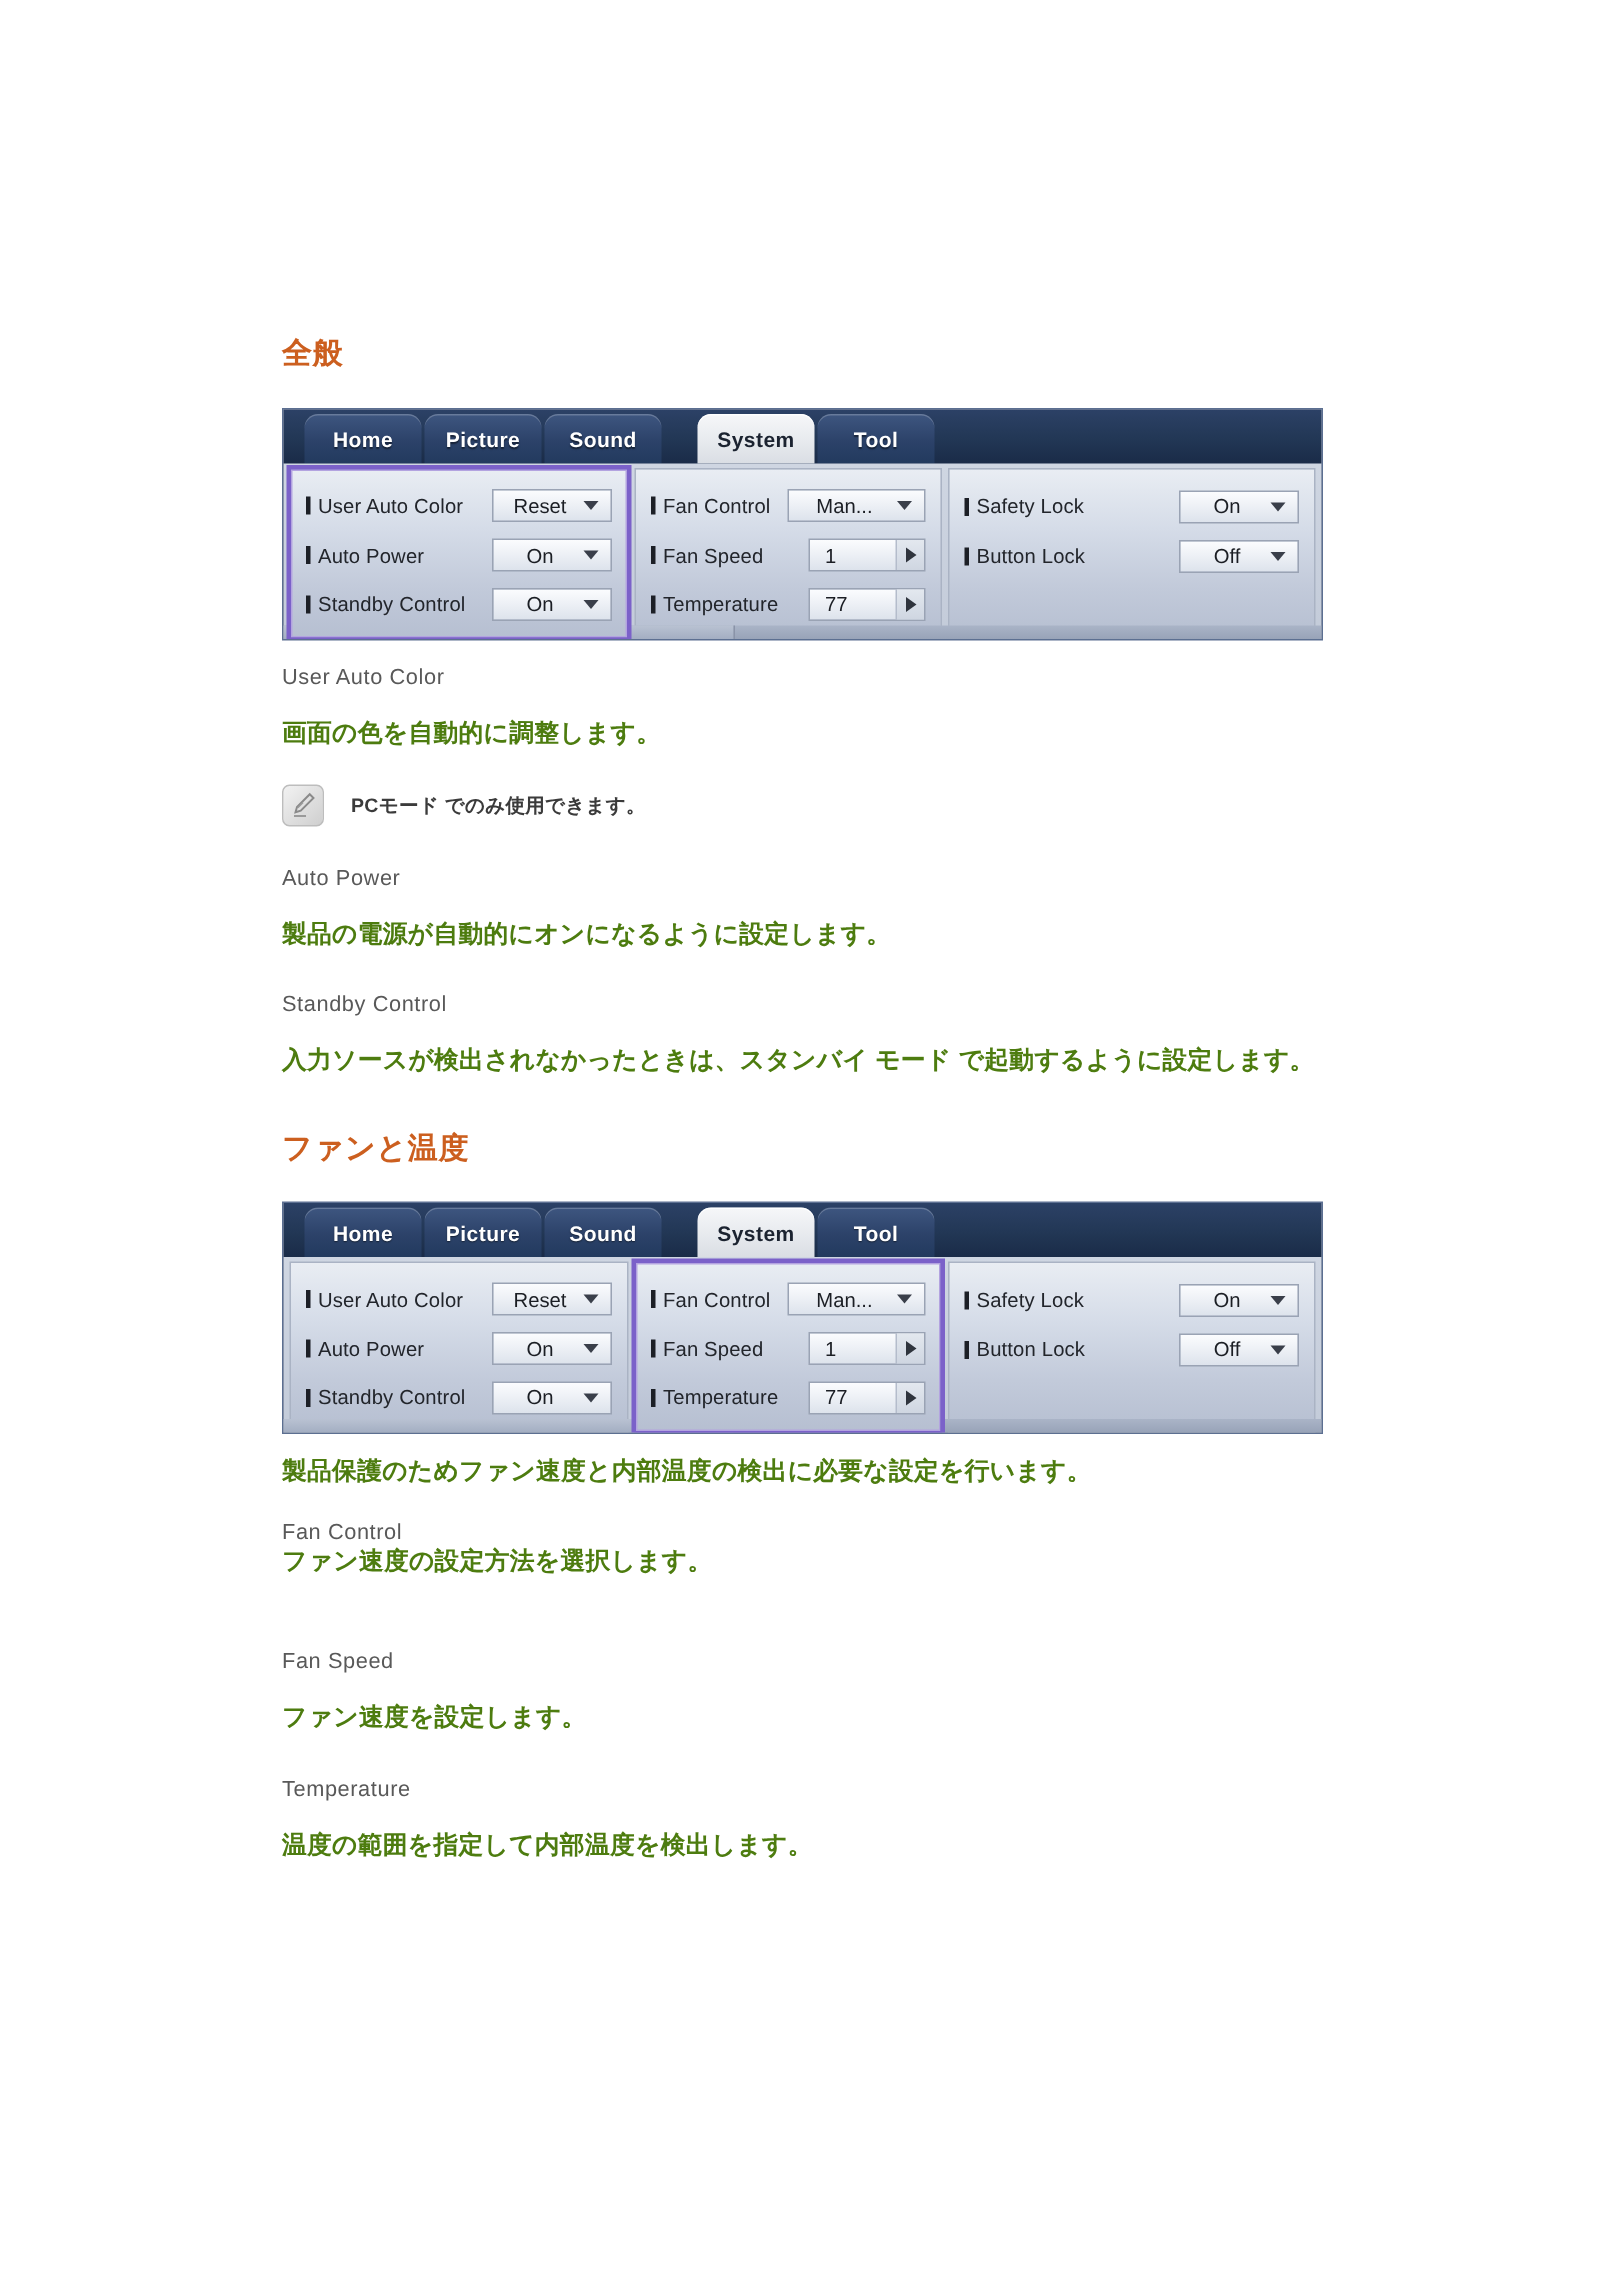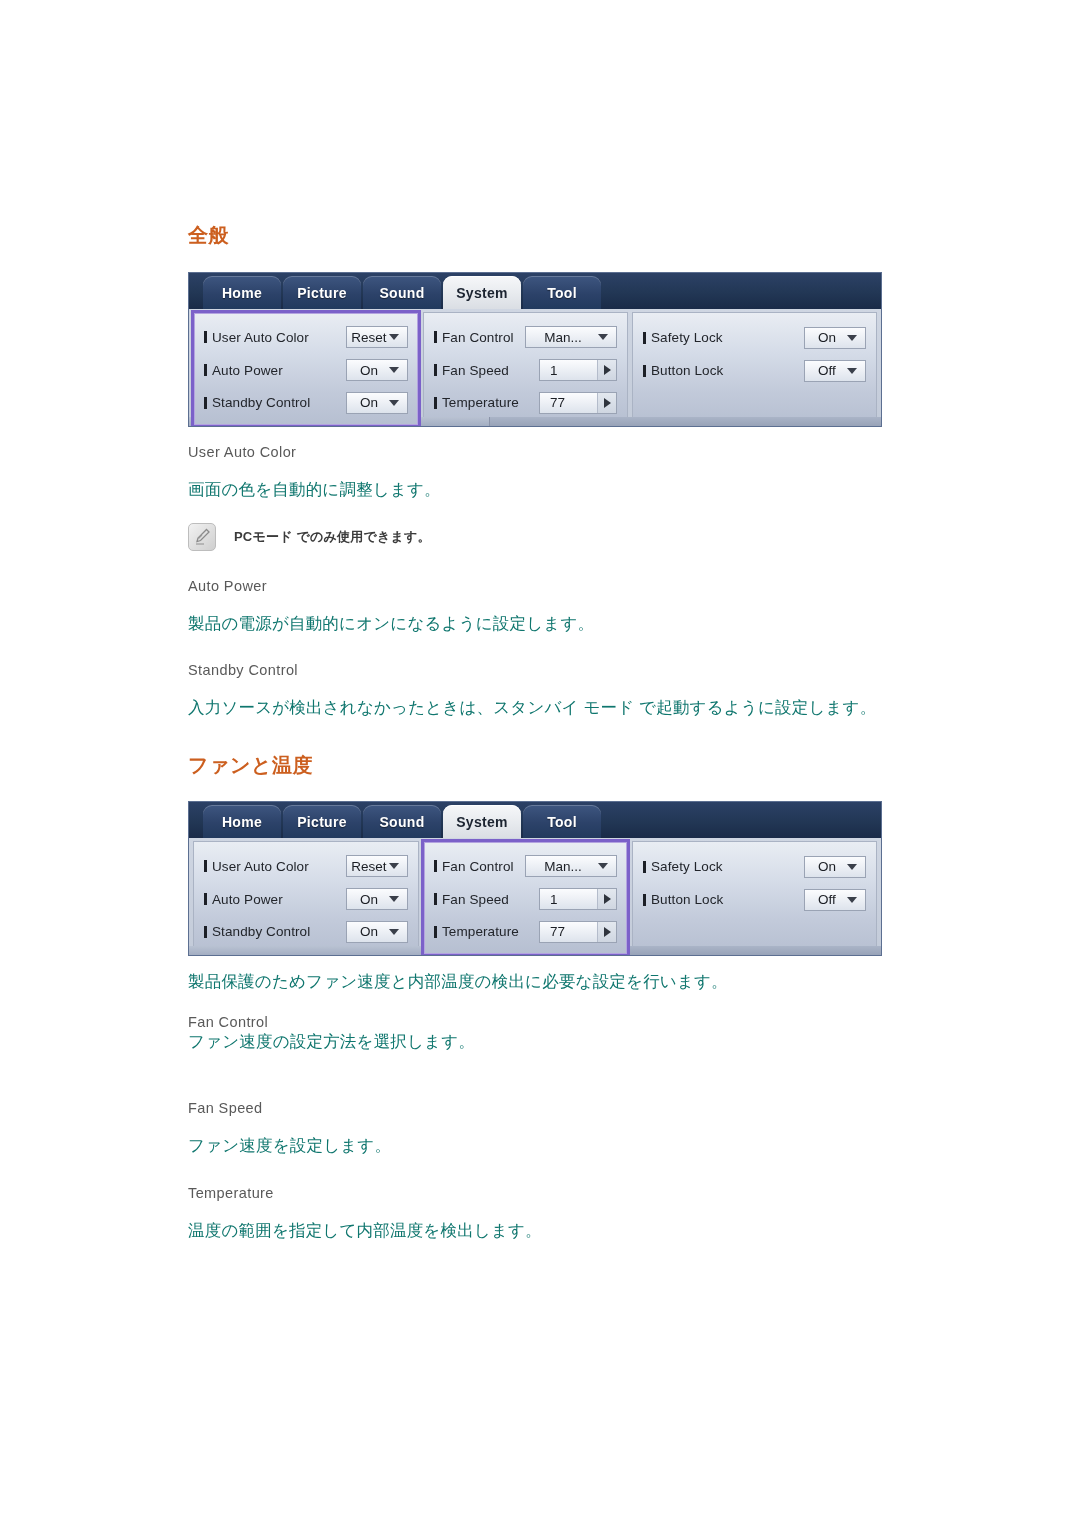--- a/index.html
+++ b/index.html
@@ -41,23 +41,24 @@
 
   .sub-heading {
     font-size: 14.5px;
     color: #595959;
     letter-spacing: 0.4px;
     font-weight: normal;
   }
 
   .body-text {
     font-size: 16.5px;
-    color: #0f766e;
+    color: #4d7c0f;
     letter-spacing: 0.2px;
     line-height: 1.4;
+    font-weight: bold;
   }
 
   
   .note-row {
     display: flex;
     align-items: center;
     gap: 18px;
   }
   .note-icon {
     width: 28px;
@@ -119,20 +120,21 @@
     box-sizing: border-box;
     letter-spacing: 0.3px;
     text-shadow: 0 1px 1px rgba(0,0,0,0.5);
   }
   .tab { background: linear-gradient(180deg,#3e5680 0%,#2c4269 55%,#223a5e 100%); }
   .tab.active {
     background: linear-gradient(180deg,#f6f7f9 0%,#e7eaee 55%,#dadee4 100%);
     color: #1b2330;
     text-shadow: none;
     box-shadow: inset 0 1px 0 rgba(255,255,255,0.9);
+    margin-left: 22px;
   }
 
   .osd-body {
     position: absolute;
     left: 0;
     top: 36px;
     right: 0;
     bottom: 0;
     display: flex;
     padding: 3px 4px 0 4px;
@@ -189,21 +191,21 @@
   .ctl {
     margin-left: auto;
     height: 22px;
     border: 1px solid #9aa3b4;
     background: linear-gradient(180deg,#fbfcfe 0%,#eef1f6 45%,#dde3ec 100%);
     display: flex;
     align-items: center;
     box-sizing: border-box;
     position: relative;
   }
-  .ctl.w-sel { width: 62px; }
+  .ctl.w-sel { width: 80px; }
   .ctl.w-spin { width: 78px; }
   .ctl.w-wide { width: 92px; }
 
   .ctl .val {
     flex: 1 1 auto;
     text-align: center;
     font-size: 13.5px;
     color: #1b1e24;
     padding-left: 2px;
   }

